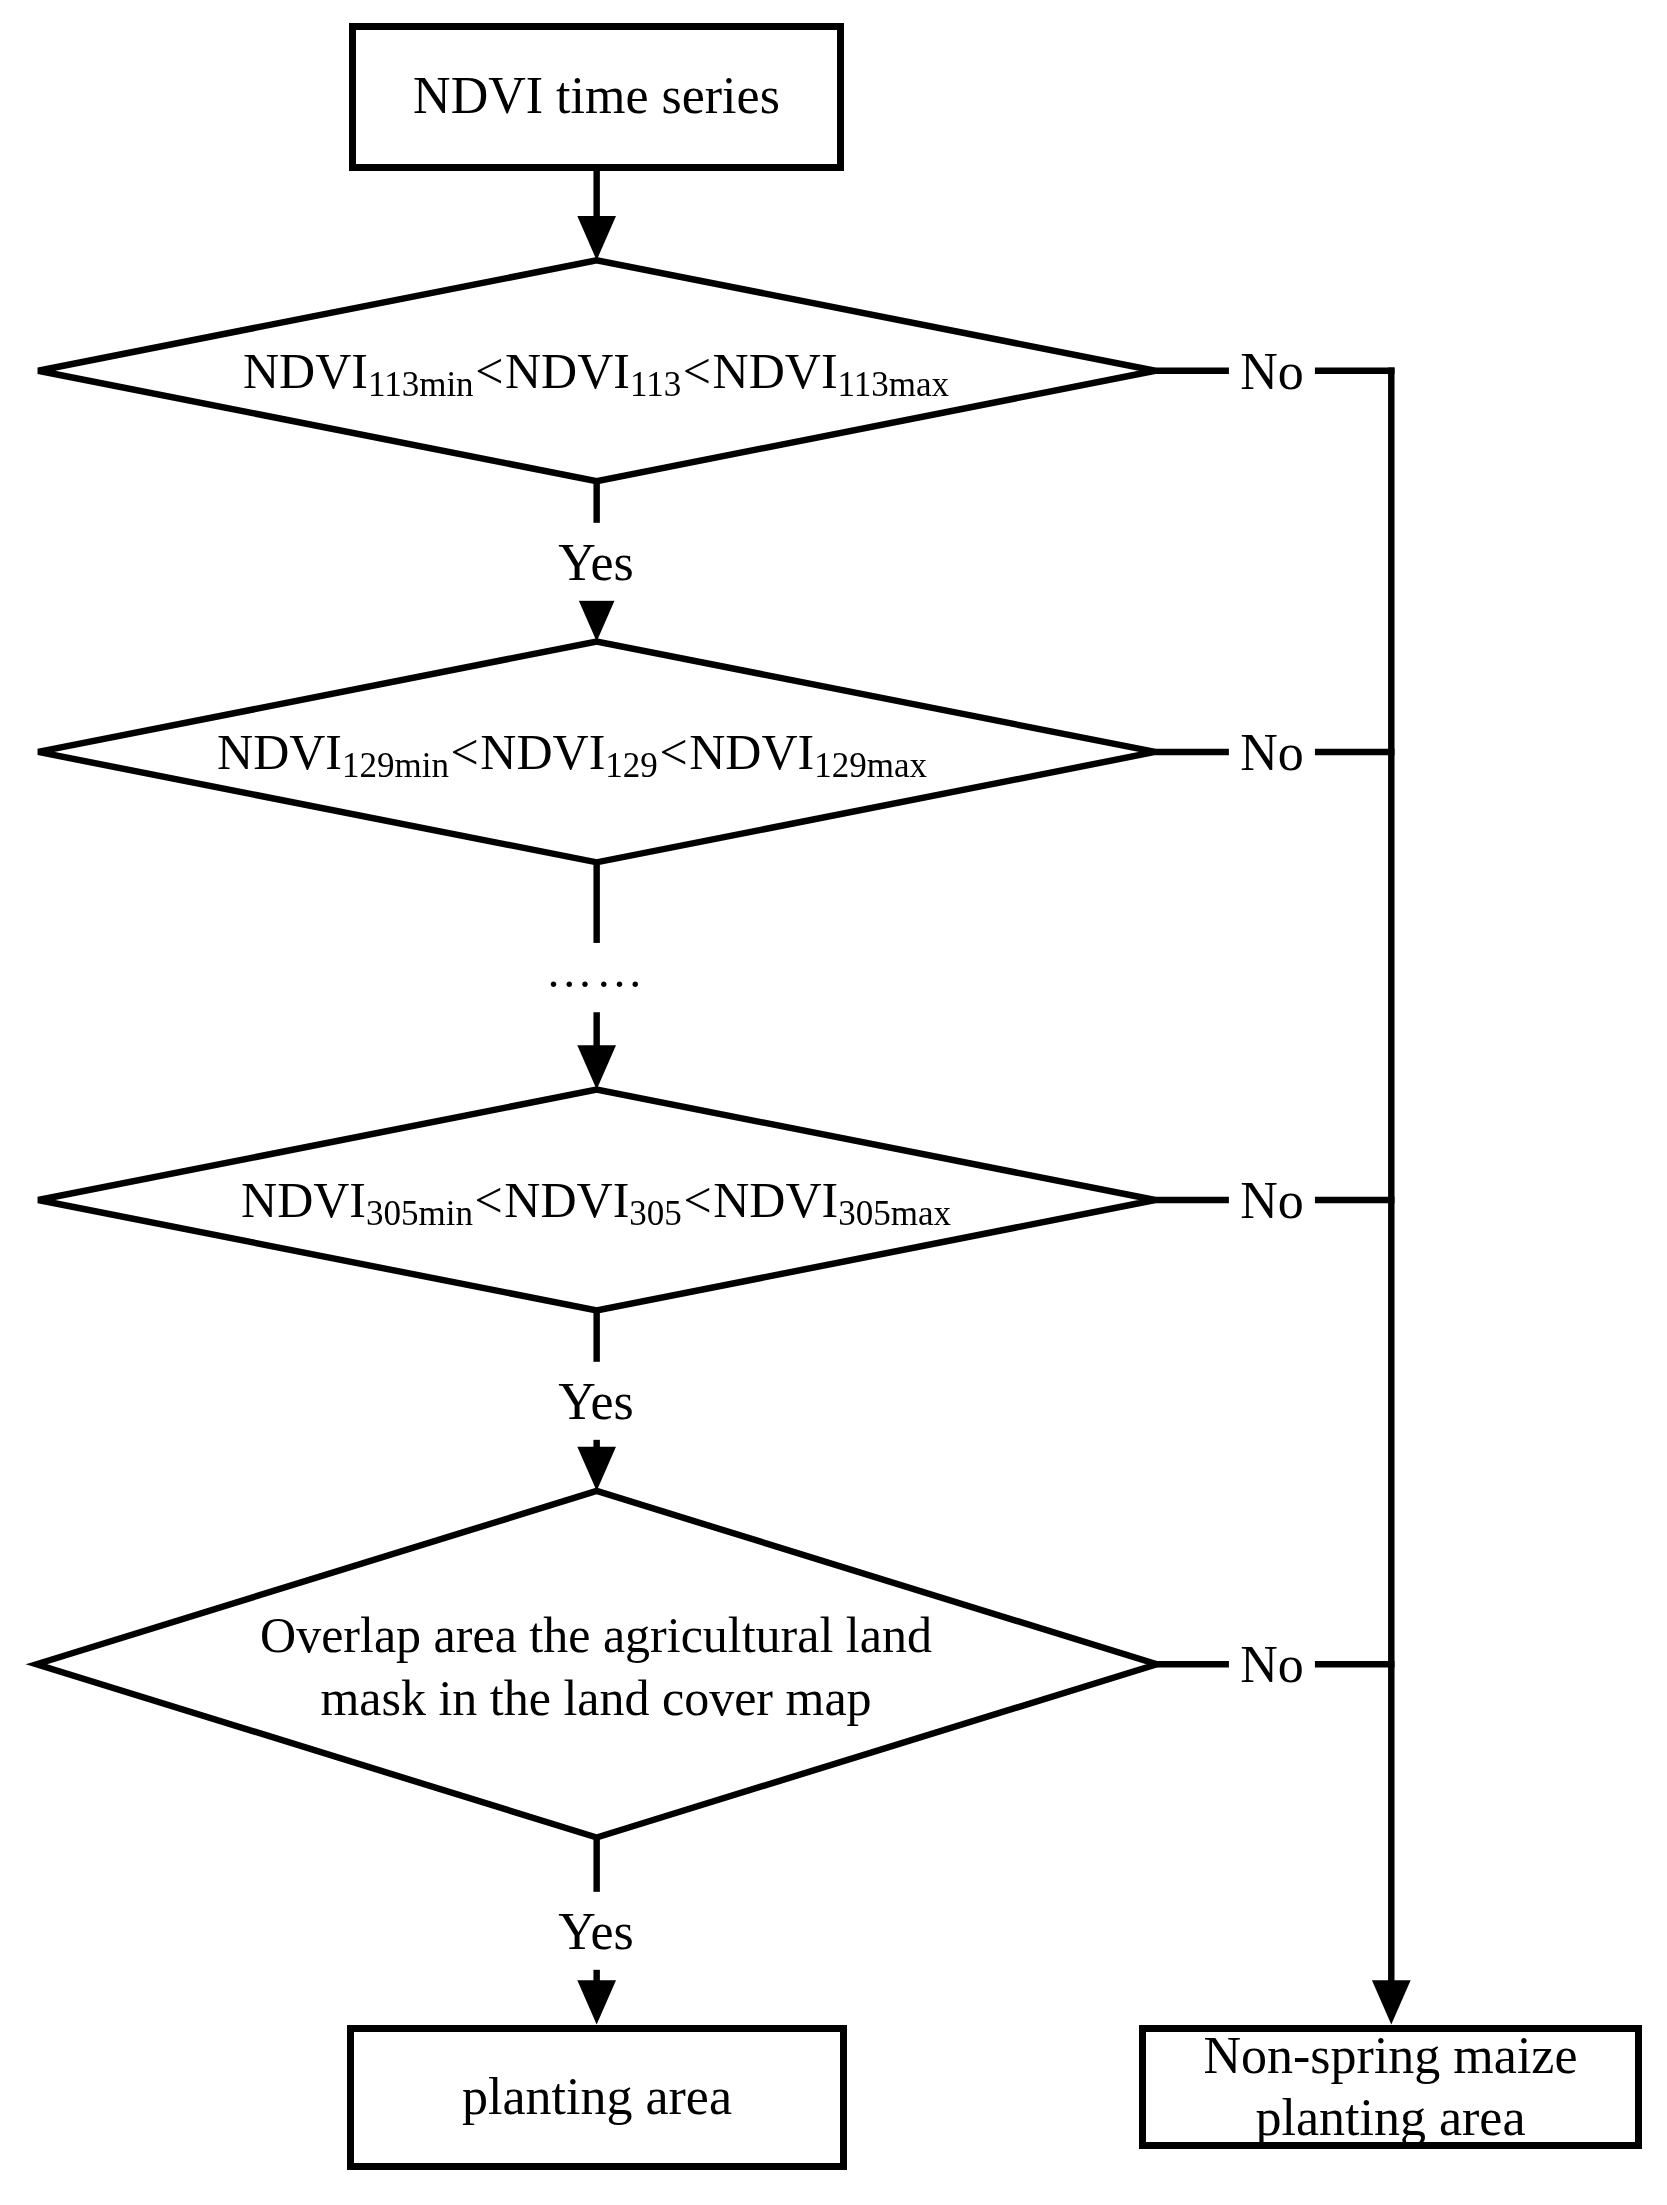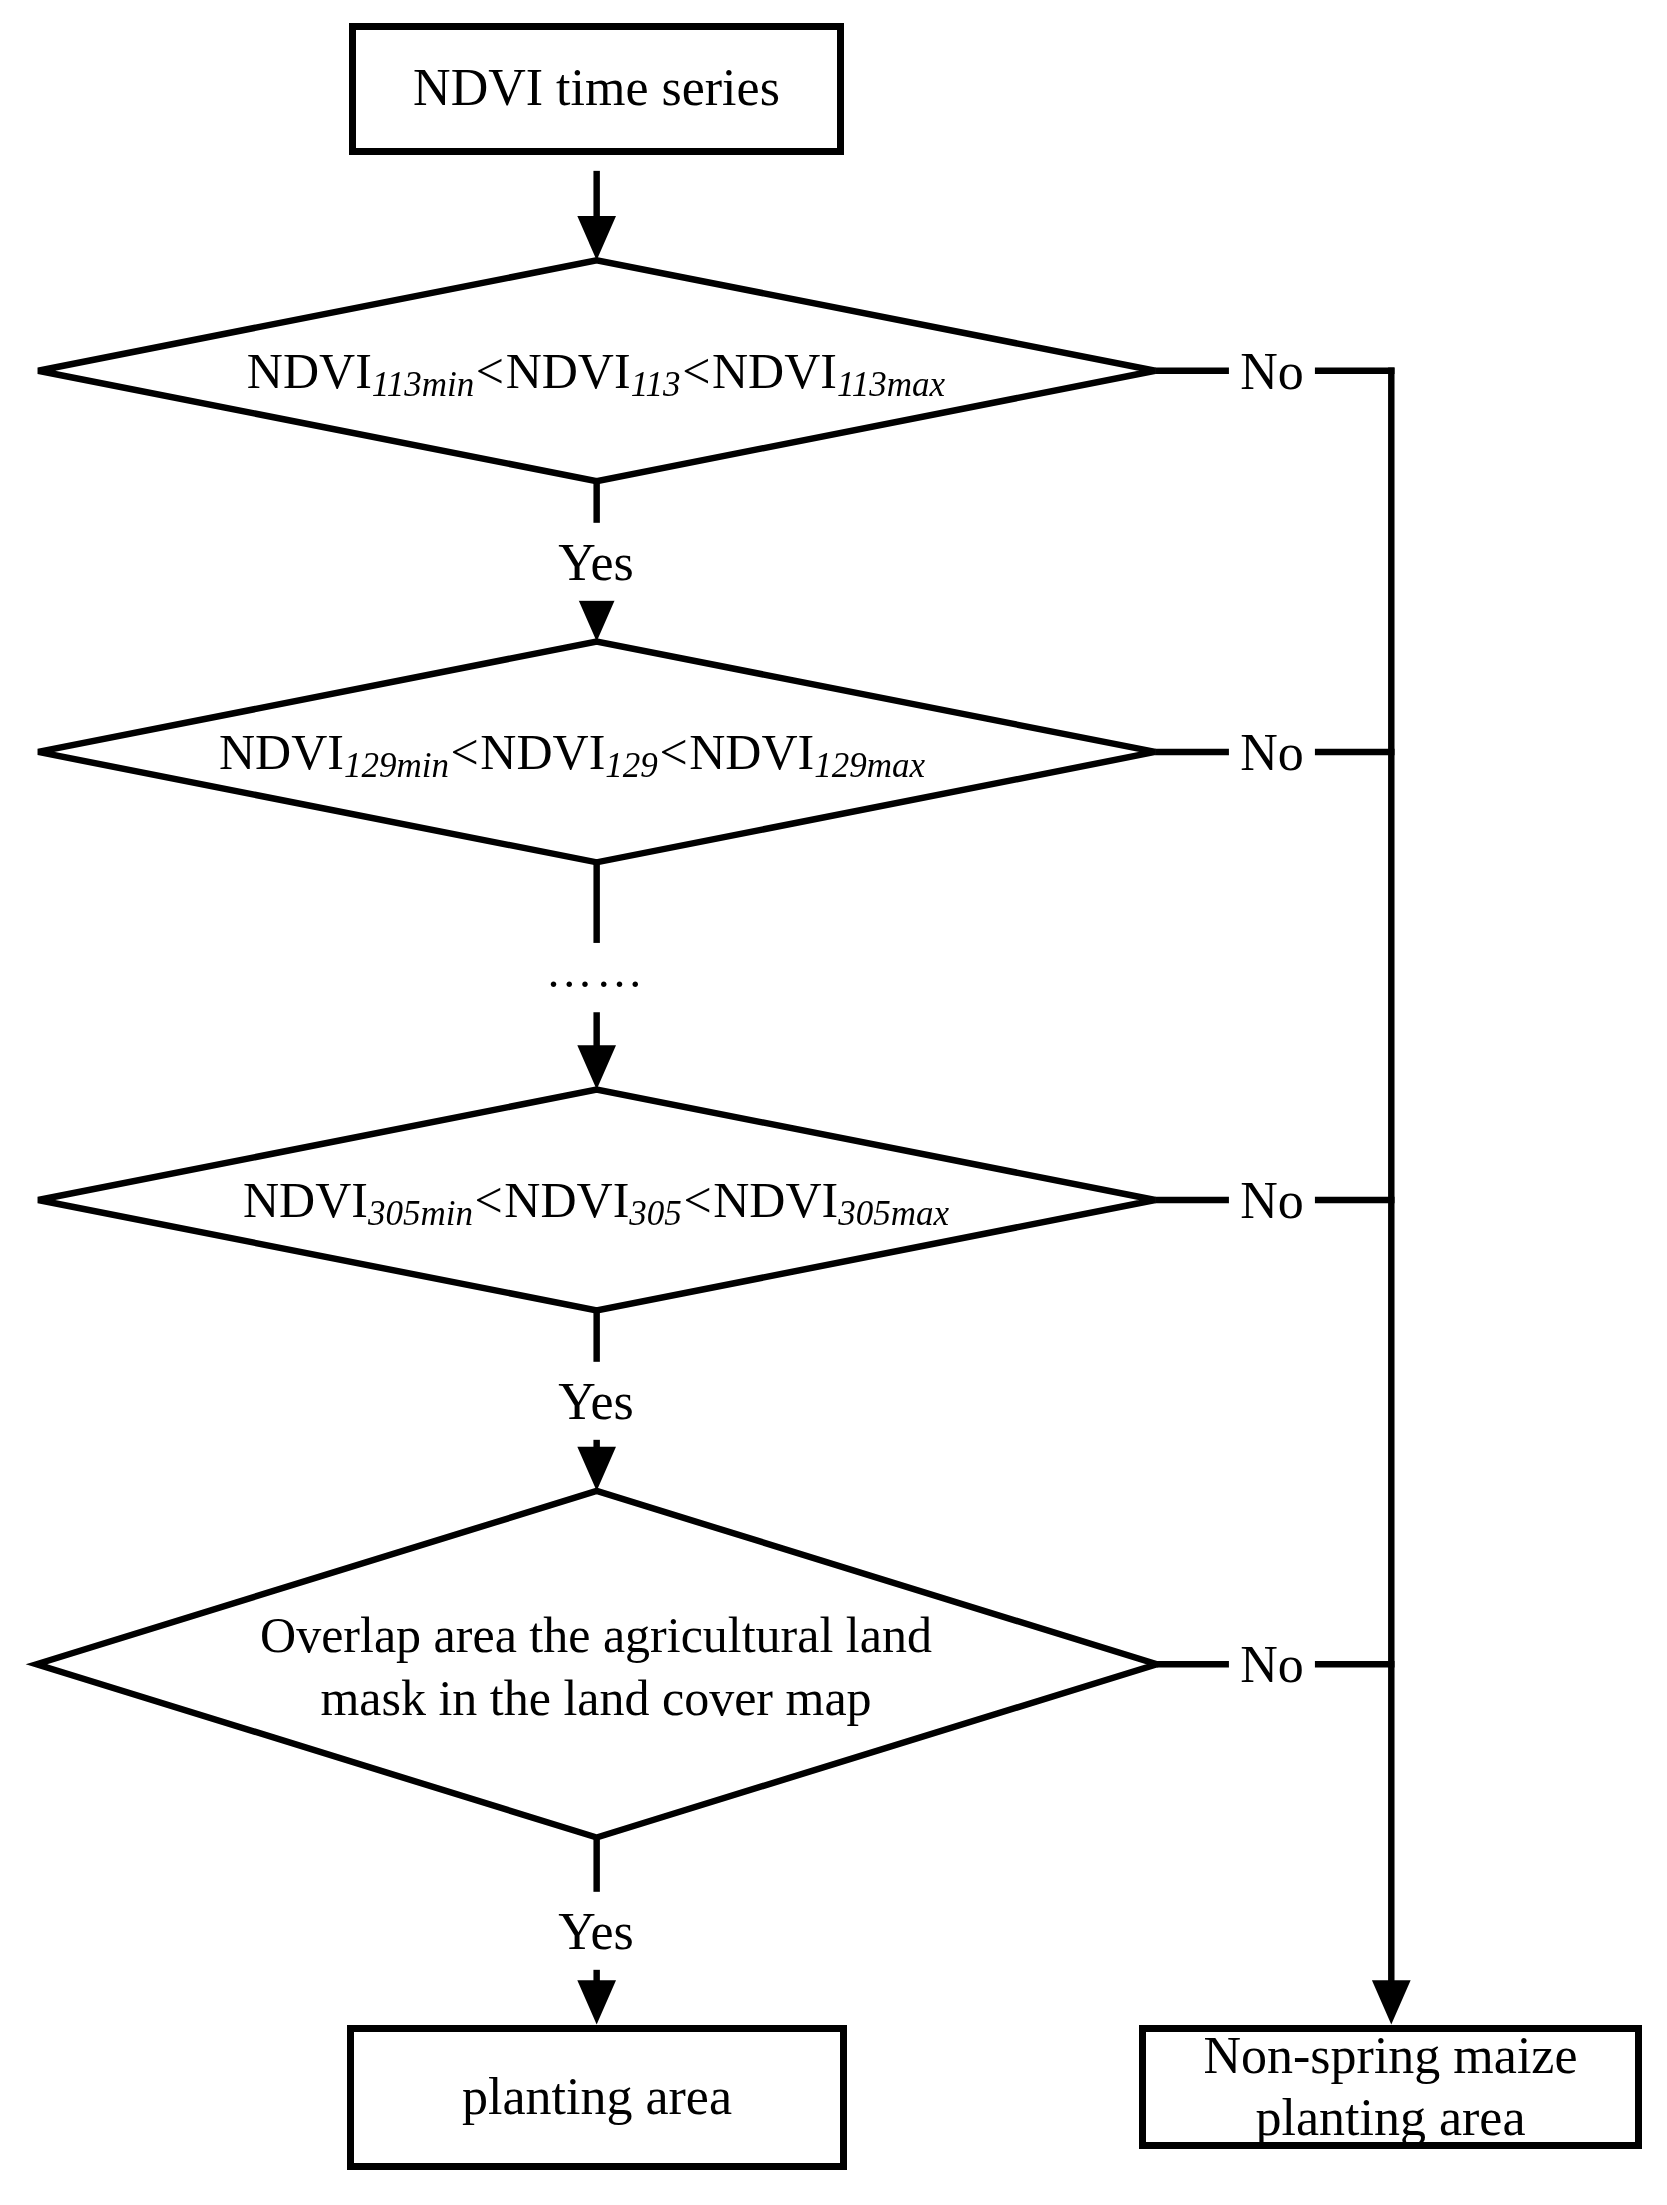--- a/index.html
+++ b/index.html
@@ -43,21 +43,20 @@
     z-index: 3;
     text-align: center;
   }
   .formula {
     font-size: 50px;
   }
   .formula sub {
     font-size: 0.70em;
     line-height: 0;
     vertical-align: -0.24em;
-    font-style: italic;
   }
   .op {
     padding: 0 1.6px;
   }
   .edge-label-yes {
     font-size: 52px;
     background: #ffffff;
     padding: 9.7px 8px;
   }
   .edge-label-no {
@@ -103,21 +102,21 @@
     <polygon points="716,2457 764,2457 740,2512" fill="#000000"></polygon>
 
     <line x1="1433" y1="460" x2="1730" y2="460" stroke="#000000" stroke-width="8"></line>
     <line x1="1433" y1="933" x2="1730" y2="933" stroke="#000000" stroke-width="8"></line>
     <line x1="1433" y1="1489" x2="1730" y2="1489" stroke="#000000" stroke-width="8"></line>
     <line x1="1435" y1="2065" x2="1730" y2="2065" stroke="#000000" stroke-width="8"></line>
     <line x1="1726" y1="456" x2="1726" y2="2461" stroke="#000000" stroke-width="8"></line>
     <polygon points="1702,2457 1750,2457 1726,2512" fill="#000000"></polygon>
   </svg>
 
-  <div class="node-box" style="left:349px; top:22.6px; width:495px; height:132px;">
+  <div class="node-box" style="left:349px; top:22.6px; width:495px; height:148px;">
     <span>NDVI time series</span>
   </div>
 
   <div class="label formula" style="left:596px; top:371px;">
     <span>NDVI</span><sub>113min</sub><span class="op">&lt;</span><span>NDVI</span><sub>113</sub><span class="op">&lt;</span><span>NDVI</span><sub>113max</sub>
   </div>
 
   <div class="label formula" style="left:572px; top:752px;">
     <span>NDVI</span><sub>129min</sub><span class="op">&lt;</span><span>NDVI</span><sub>129</sub><span class="op">&lt;</span><span>NDVI</span><sub>129max</sub>
   </div>

